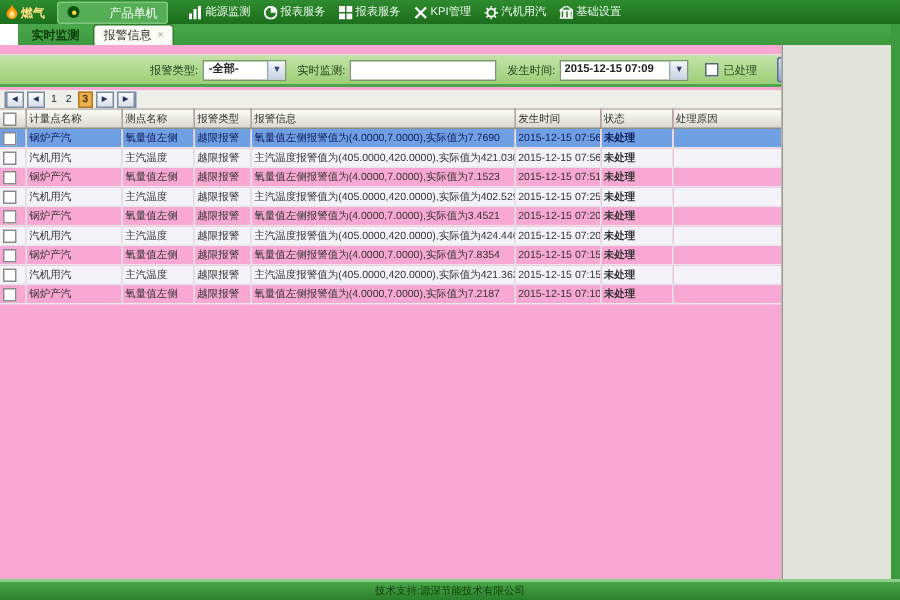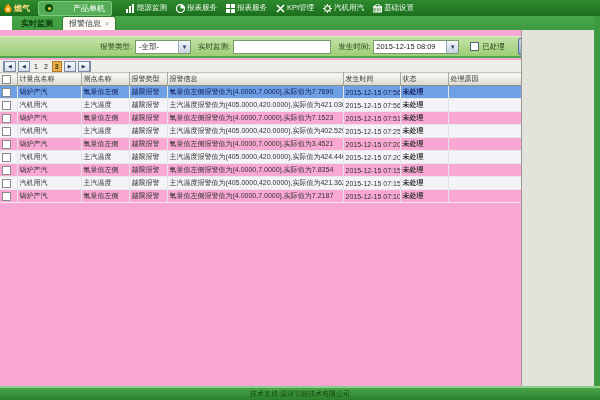--- a/index.html
+++ b/index.html
@@ -42,21 +42,21 @@
   .content{position:absolute;left:0;top:30px;width:594px;height:356px;background:#f9a8d4;}
   .filter-bar{
     position:absolute;left:0;top:6px;width:594px;height:22px;
     background:linear-gradient(#c4e3a8,#9cce76);
     border-top:1px solid #d8ecc8;border-bottom:2px solid #4da64d;
     display:flex;align-items:center;font-size:7.5px;color:#27421f;
     padding-left:96px;box-sizing:border-box;gap:3px;white-space:nowrap;
   }
   .filter-bar label{margin-left:4px;}
   .ctl{height:14px;box-sizing:border-box;border:1px solid #7a9a6a;background:#fff;font-size:7.5px;
-       font-family:inherit;color:#222;display:inline-flex;align-items:center;}
+       font-family:inherit;color:#222;display:inline-flex;font-weight:bold;}
   .select-box{width:56px;justify-content:space-between;padding-left:3px;cursor:pointer;}
   .txt-input{width:98px;padding:0 2px;}
   .date-box{width:86px;justify-content:space-between;padding-left:2px;cursor:pointer;}
   .drop-btn{width:11px;height:12px;background:linear-gradient(#f4f6fa,#c8d2e2);border-left:1px solid #9aa8be;
             display:inline-flex;align-items:center;justify-content:center;color:#30456e;font-size:6px;cursor:pointer;}
   .chk{width:7px;height:7px;border:1px solid #567; background:#fff;display:inline-block;cursor:pointer;}
   .query-btn{
     margin-left:10px;width:36px;height:15px;cursor:pointer;
     background:linear-gradient(#cdd8ec,#8fa6cd);border:1px solid #5a6e9e;border-radius:2px;
     color:#152a5e;font-weight:bold;font-size:8px;display:inline-flex;align-items:center;justify-content:center;
@@ -184,21 +184,21 @@
   <div class="filter-bar">
     <label>报警类型:</label>
     <span class="ctl select-box">
       <span>-全部-</span>
       <span class="drop-btn">▼</span>
     </span>
     <label>实时监测:</label>
     <input class="ctl txt-input" type="text" value="" style="">
     <label>发生时间:</label>
     <span class="ctl date-box">
-      <span>2015-12-15 08:09</span>
+      <span>2015-12-15 07:09</span>
       <span class="drop-btn">▼</span>
     </span>
     <span class="chk" style="margin-left:8px;"></span>
     <span>已处理</span>
     <span class="query-btn">查询</span>
   </div>
 
   <div class="pager">
     <span class="pg-btn" style="border-left-width:2px;">
         <span>◀</span>

